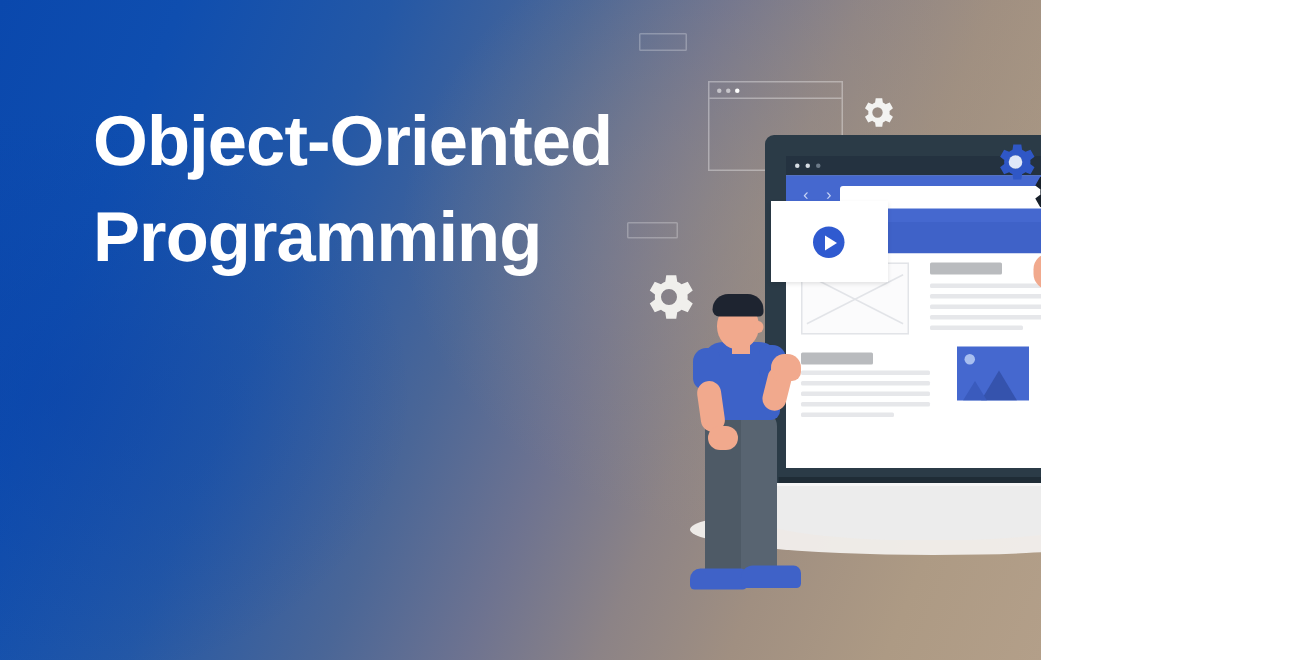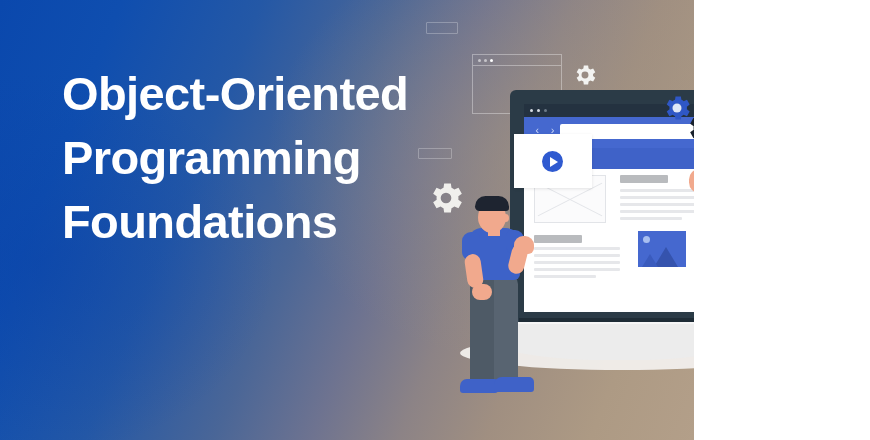--- a/index.html
+++ b/index.html
@@ -350,21 +350,20 @@
 <body>
 
 <div id="banner">
 
   <div class="bg-gradient"></div>
   <div class="bg-glow"></div>
 
   <div class="title-block">
     <span class="title-line">Object-Oriented</span>
     <span class="title-line">Programming</span>
-    <span class="title-line">Foundations</span>
   </div>
 
   <div class="illus">
 
     <div class="deco-rect" style="left:-4px; top:22px; width:32px; height:12px;"></div>
     <div class="deco-rect" style="left:-12px; top:148px; width:34px; height:11px;"></div>
     <div class="deco-rect" style="left:392px; top:16px; width:34px; height:12px;"></div>
     <div class="deco-rect" style="left:405px; top:28px; width:32px; height:12px;"></div>
     <div class="deco-rect" style="left:390px; top:184px; width:34px; height:11px;"></div>
     <div class="deco-rect" style="left:404px; top:196px; width:34px; height:11px;"></div>

